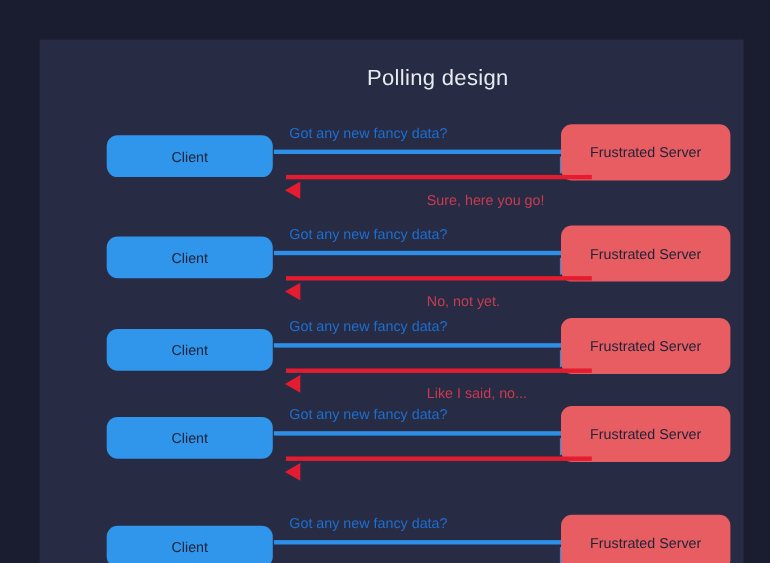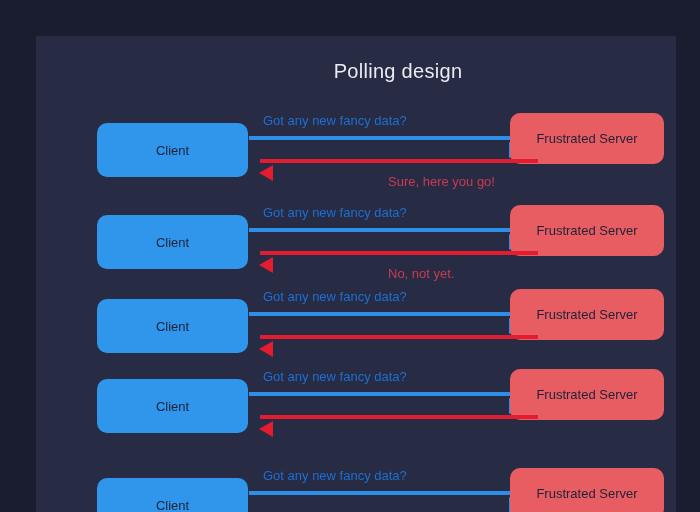--- a/index.html
+++ b/index.html
@@ -39,21 +39,21 @@
     position: absolute;
     border-radius: 10px;
     display: flex;
     align-items: center;
     justify-content: center;
     color: var(--box-text);
     font-size: 13px;
   }
   .client-box {
     left: 37px; top: 10px;
-    width: 151px; height: 54px;
+    width: 151px; height: 38px;
     background: var(--client-box);
   }
   .server-box {
     left: 450px; top: 0;
     width: 154px; height: 51px;
     background: var(--server-box);
   }
   .arrow { position: absolute; height: 4px; }
   .arrow .head {
     position: absolute;
@@ -126,20 +126,21 @@
   <div class="row" style="top:229px">
     <div class="request-label">Got any new fancy data?</div>
     <div class="arrow arrow-request">
         <span class="head"></span>
       </div>
     <div class="box client-box">Client</div>
     <div class="box server-box">Frustrated Server</div>
     <div class="arrow arrow-response">
         <span class="head"></span>
       </div>
+    <div class="response-label">Like I said, no...</div>
   </div>
 
   <div class="row" style="top:309px">
     <div class="request-label">Got any new fancy data?</div>
     <div class="arrow arrow-request">
         <span class="head"></span>
       </div>
     <div class="box client-box">Client</div>
     <div class="box server-box">Frustrated Server</div>
     <div class="arrow arrow-response">

